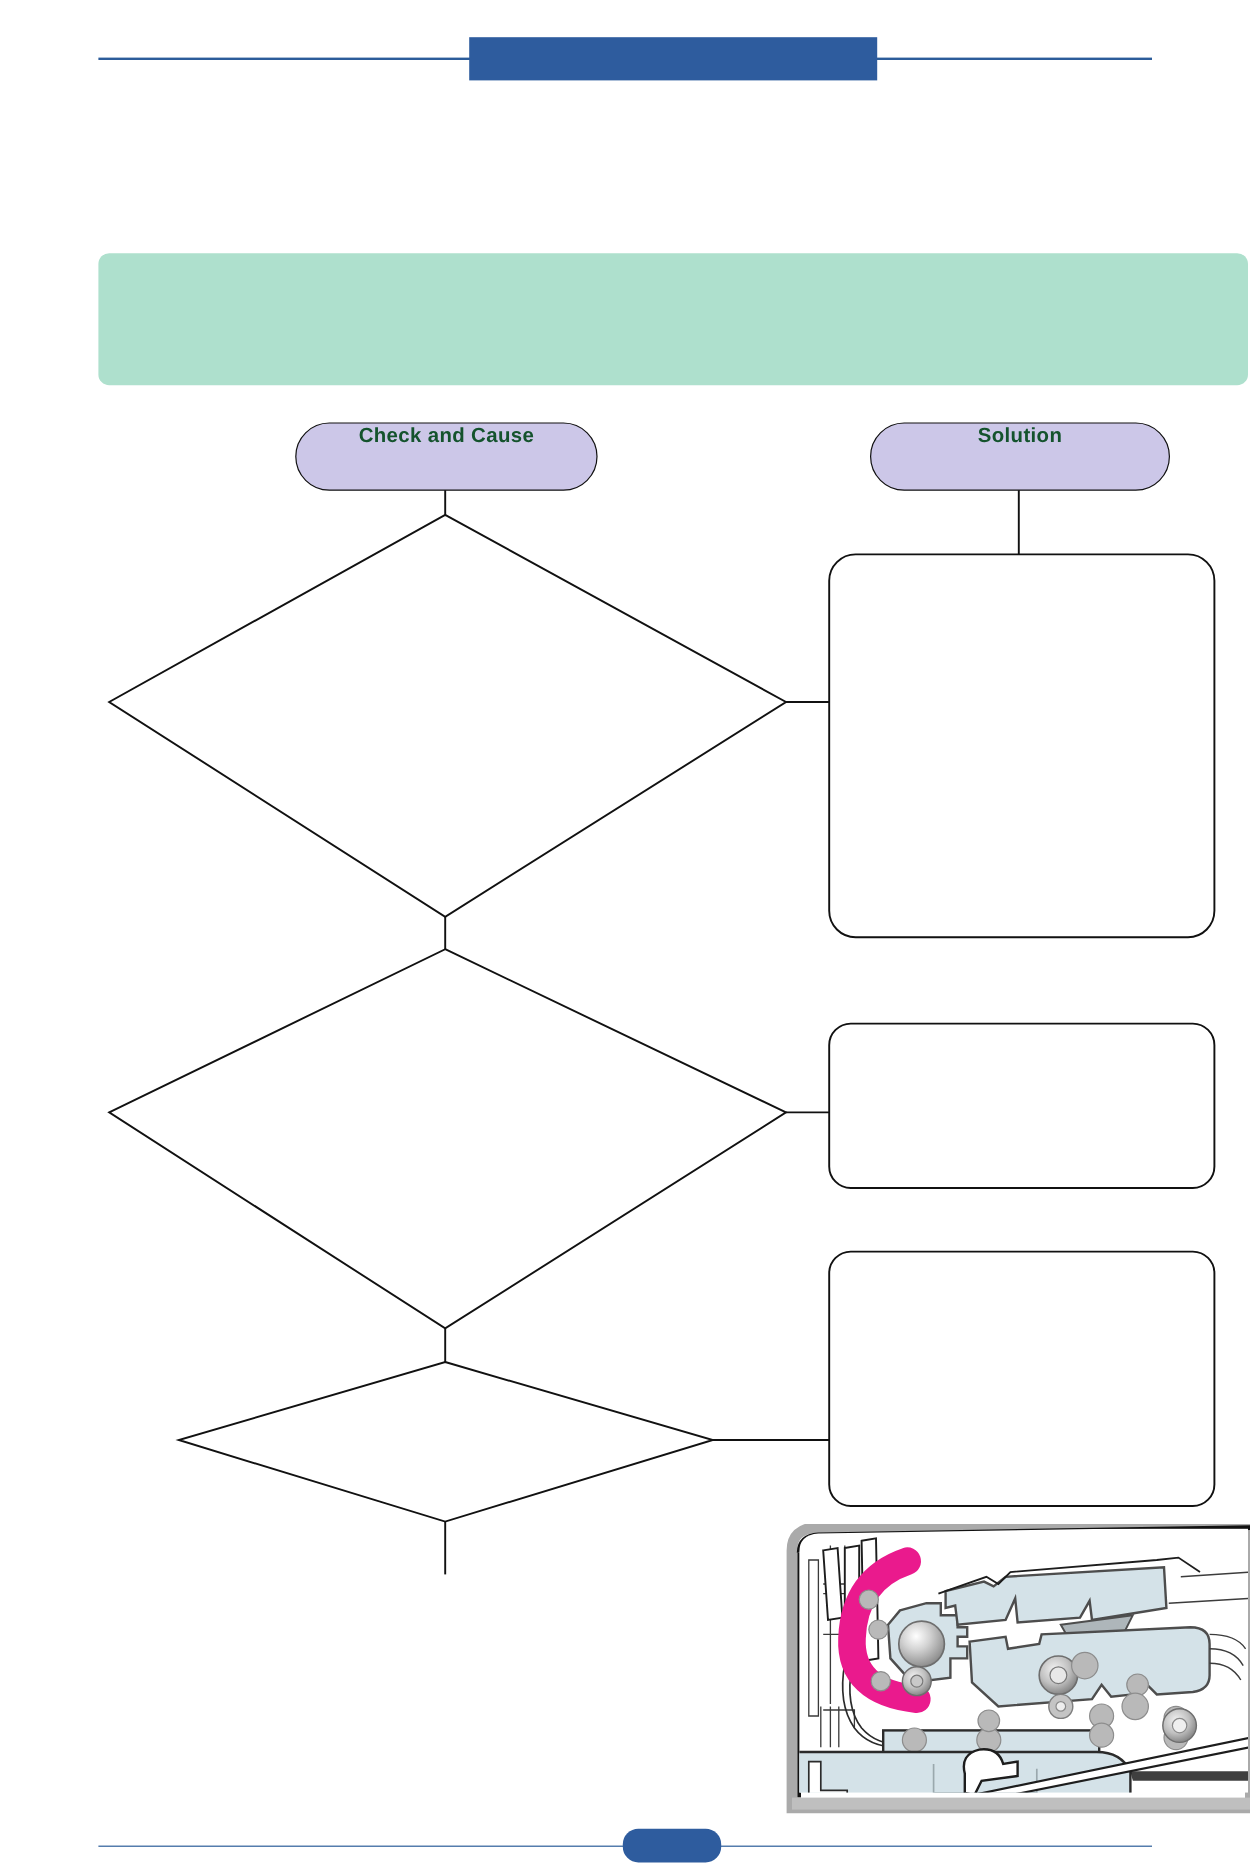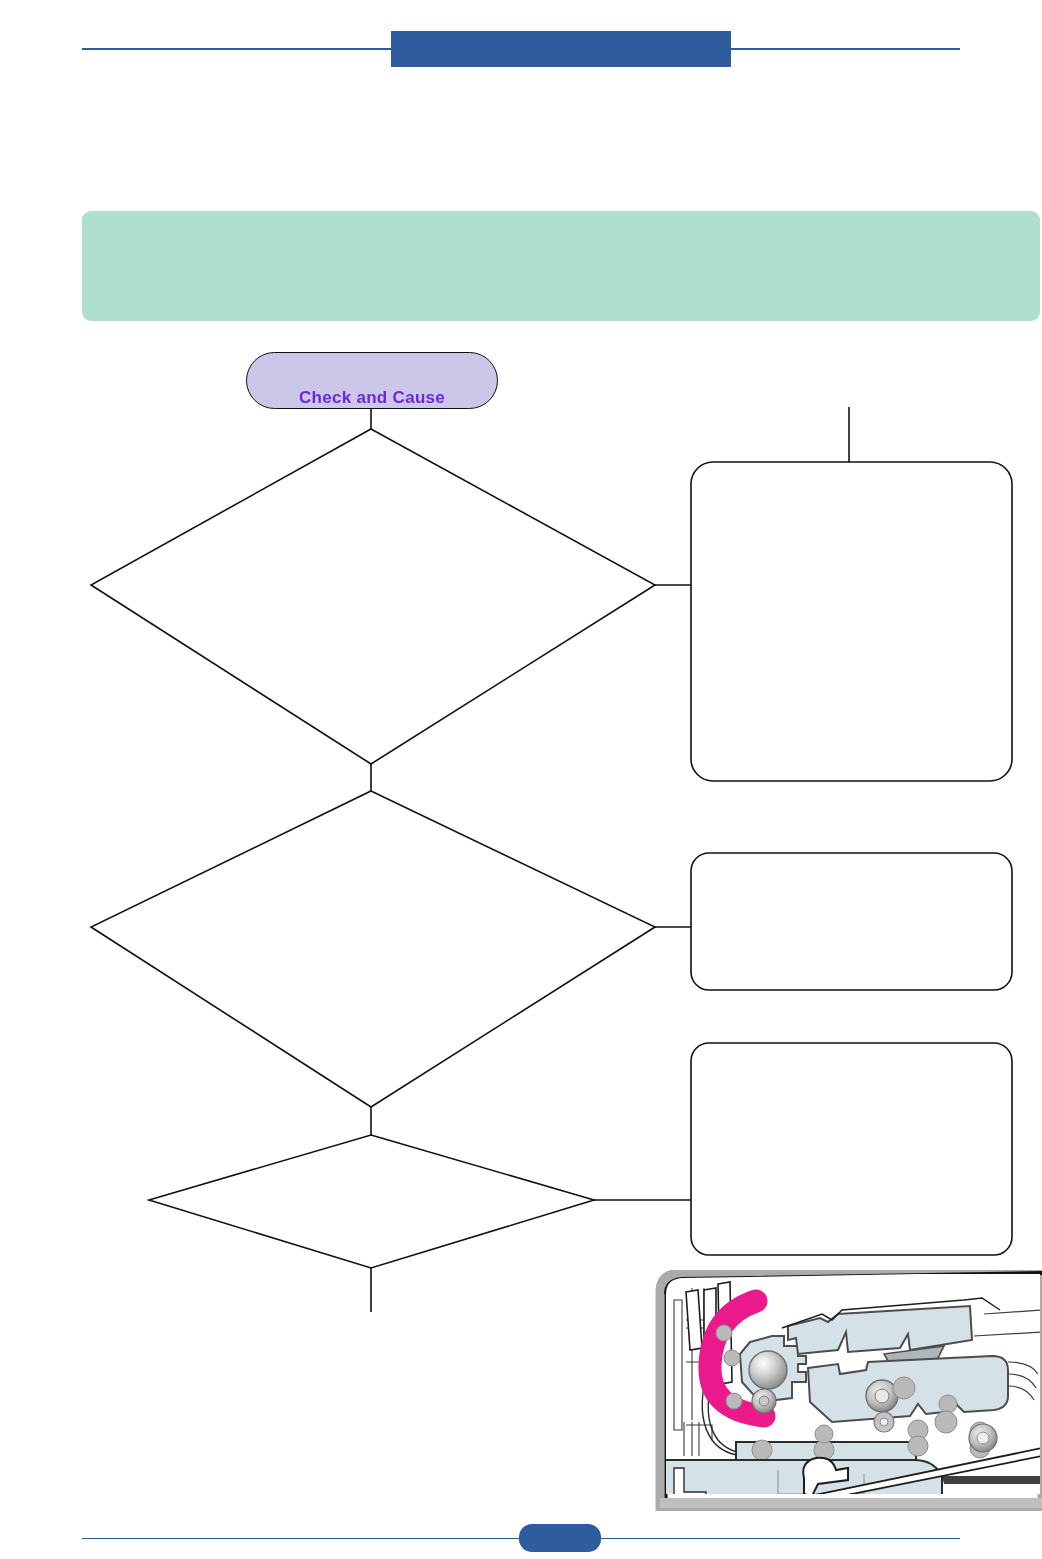--- a/index.html
+++ b/index.html
@@ -33,23 +33,23 @@
   }
   .banner-text{
     font-size:15px;line-height:22px;color:#15301f;white-space:pre-wrap;
   }
 
   
   .flow{position:absolute;left:0;top:0;width:1042px;height:1559px;}
 
   
   .pill{
-    position:absolute;display:flex;align-items:flex-end;justify-content:center;
+    position:absolute;display:flex;align-items:flex-start;justify-content:center;
     background:#ccc7e8;border:1.6px solid #101010;border-radius:999px;
-    font-size:17px;font-weight:bold;color:#6d28d9;letter-spacing:.3px;
+    font-size:17px;font-weight:bold;color:#14532d;letter-spacing:.3px;
   }
   #pill-check{left:246px;top:352px;width:250px;height:55px;}
   #pill-solution{left:725px;top:352px;width:248px;height:55px;}
   #pill-end{left:246px;top:1311px;width:250px;height:55px;}
 
   
   .diamond-text{
     position:absolute;display:flex;align-items:center;justify-content:center;
     text-align:center;font-size:14px;line-height:19px;color:#111;
     white-space:pre-wrap;pointer-events:none;
@@ -123,20 +123,23 @@
       <line x1="371" y1="1268" x2="371" y2="1312"></line>
 
       <rect x="691" y="462" width="321" height="319" rx="22" ry="22" fill="#ffffff"></rect>
       <rect x="691" y="853" width="321" height="137" rx="18" ry="18" fill="#ffffff"></rect>
       <rect x="691" y="1043" width="321" height="212" rx="18" ry="18" fill="#ffffff"></rect>
     </g>
   </svg>
 
   <div class="pill" id="pill-check">
     <span>Check and Cause</span>
+  </div>
+  <div class="pill" id="pill-solution">
+    <span>Solution</span>
   </div>
 
   <div class="diamond-text" id="dia1-text"></div>
   <div class="diamond-text" id="dia2-text"></div>
   <div class="diamond-text" id="dia3-text"></div>
 
   <div class="sol-text" id="sol1-text"></div>
   <div class="sol-text" id="sol2-text"></div>
   <div class="sol-text" id="sol3-text"></div>
 

